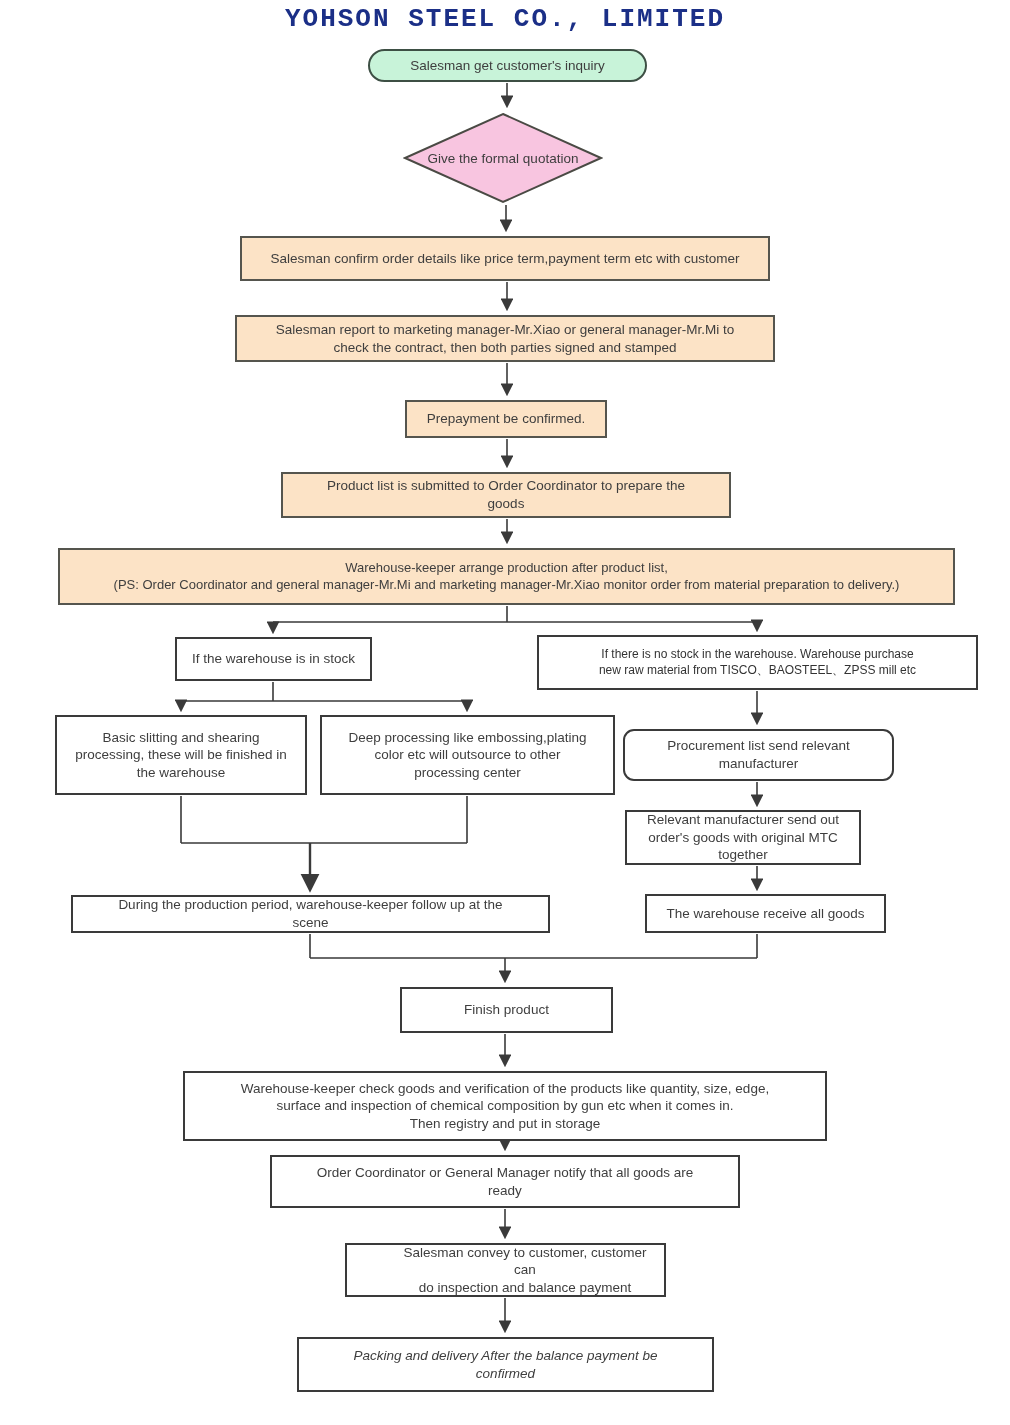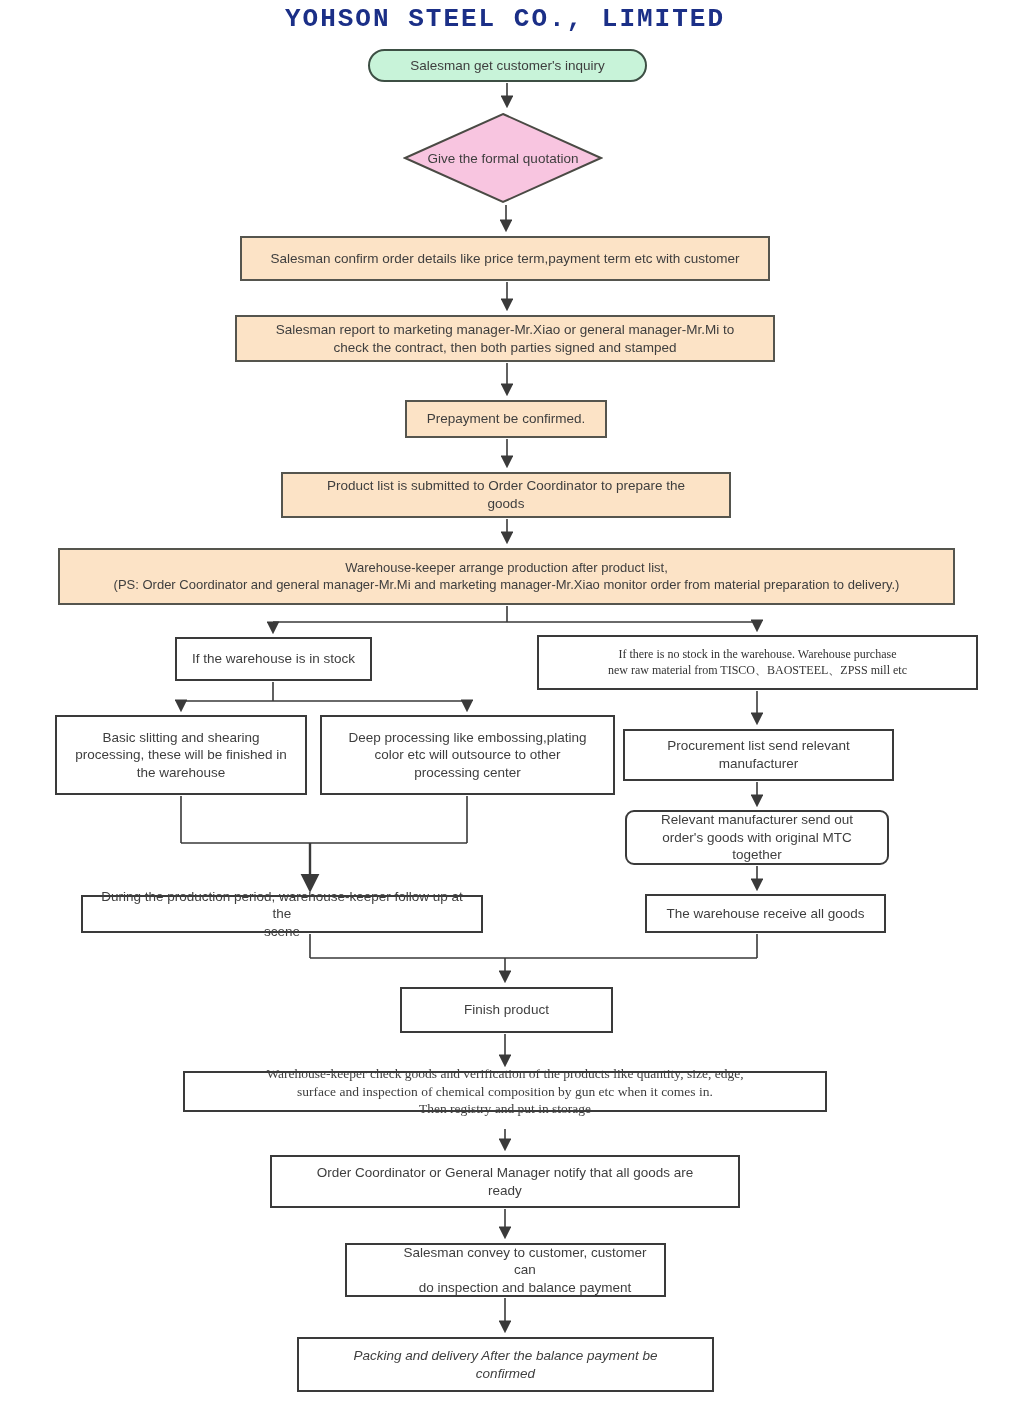--- a/index.html
+++ b/index.html
@@ -16,21 +16,21 @@
   .node{
     position:absolute;box-sizing:border-box;border:2px solid #4a4a44;
     display:flex;align-items:center;justify-content:center;text-align:center;
     font-size:13.5px;line-height:1.3;color:#3e3e3e;white-space:pre-line;
     padding:2px 8px;
   }
   .start{background:#c8f3d9;border-radius:17px;border-color:#3d4f44;}
   .process{background:#fce3c6;border-color:#55554e;}
   .plain{background:#ffffff;border-color:#3a3a3a;}
   .mono{
-    font-family:Liberation Serif, serif;
+    font-family:Liberation Sans, sans-serif;
     font-size:12px;color:#333333;
   }
   .small{font-size:13px;}
   .diamond-wrap{
     position:absolute;display:flex;align-items:center;justify-content:center;
     text-align:center;font-size:13.5px;color:#3e3e3e;
   }
   .diamond-wrap svg{position:absolute;left:0;top:0;}
   .diamond-label{position:relative;z-index:1;}
 </style>
@@ -102,35 +102,35 @@
 new raw material from TISCO、BAOSTEEL、ZPSS mill etc</div>
 
   <div class="node plain" style="left:55px;top:715px;width:252px;height:80px;">Basic slitting and shearing
 processing, these will be finished in
 the warehouse</div>
 
   <div class="node plain" style="left:320px;top:715px;width:295px;height:80px;">Deep processing like embossing,plating
 color etc will outsource to other
 processing center</div>
 
-  <div class="node plain" style="left:623px;top:729px;width:271px;height:52px;">Procurement list send relevant
+  <div class="node plain" style="left:623px;top:729px;width:271px;height:52px;border-radius:11px;">Procurement list send relevant
 manufacturer</div>
 
-  <div class="node plain" style="left:625px;top:810px;width:264px;height:55px;border-radius:9px;">Relevant manufacturer send out
+  <div class="node plain" style="left:625px;top:810px;width:236px;height:55px;">Relevant manufacturer send out
 order's goods with original MTC
 together</div>
 
   <div class="node plain" style="left:637px;top:894px;width:241px;height:39px;margin-left:8px;">The warehouse receive all goods</div>
 
-  <div class="node plain" style="left:81px;top:895px;width:402px;height:38px;">During the production period, warehouse-keeper follow up at the
+  <div class="node plain" style="left:71px;top:895px;width:479px;height:38px;">During the production period, warehouse-keeper follow up at the
 scene</div>
 
   <div class="node plain" style="left:400px;top:987px;width:213px;height:46px;text-align:right;">Finish product</div>
 
-  <div class="node plain" style="left:183px;top:1071px;width:644px;height:41px;font-family:Liberation Serif, serif;">Warehouse-keeper check goods and verification of the products like quantity, size, edge,
+  <div class="node plain" style="left:183px;top:1071px;width:644px;height:70px;">Warehouse-keeper check goods and verification of the products like quantity, size, edge,
 surface and inspection of chemical composition by gun etc when it comes in.
 Then registry and put in storage</div>
 
   <div class="node plain" style="left:270px;top:1155px;width:470px;height:53px;">Order Coordinator or General Manager notify that all goods are
 ready</div>
 
   <div class="node plain" style="left:345px;top:1243px;width:321px;height:54px;padding-left:47px;">Salesman convey to customer, customer can
 do inspection and balance payment</div>
 
   <div class="node plain" style="left:297px;top:1337px;width:417px;height:55px;font-style:italic;">Packing and delivery After the balance payment be

